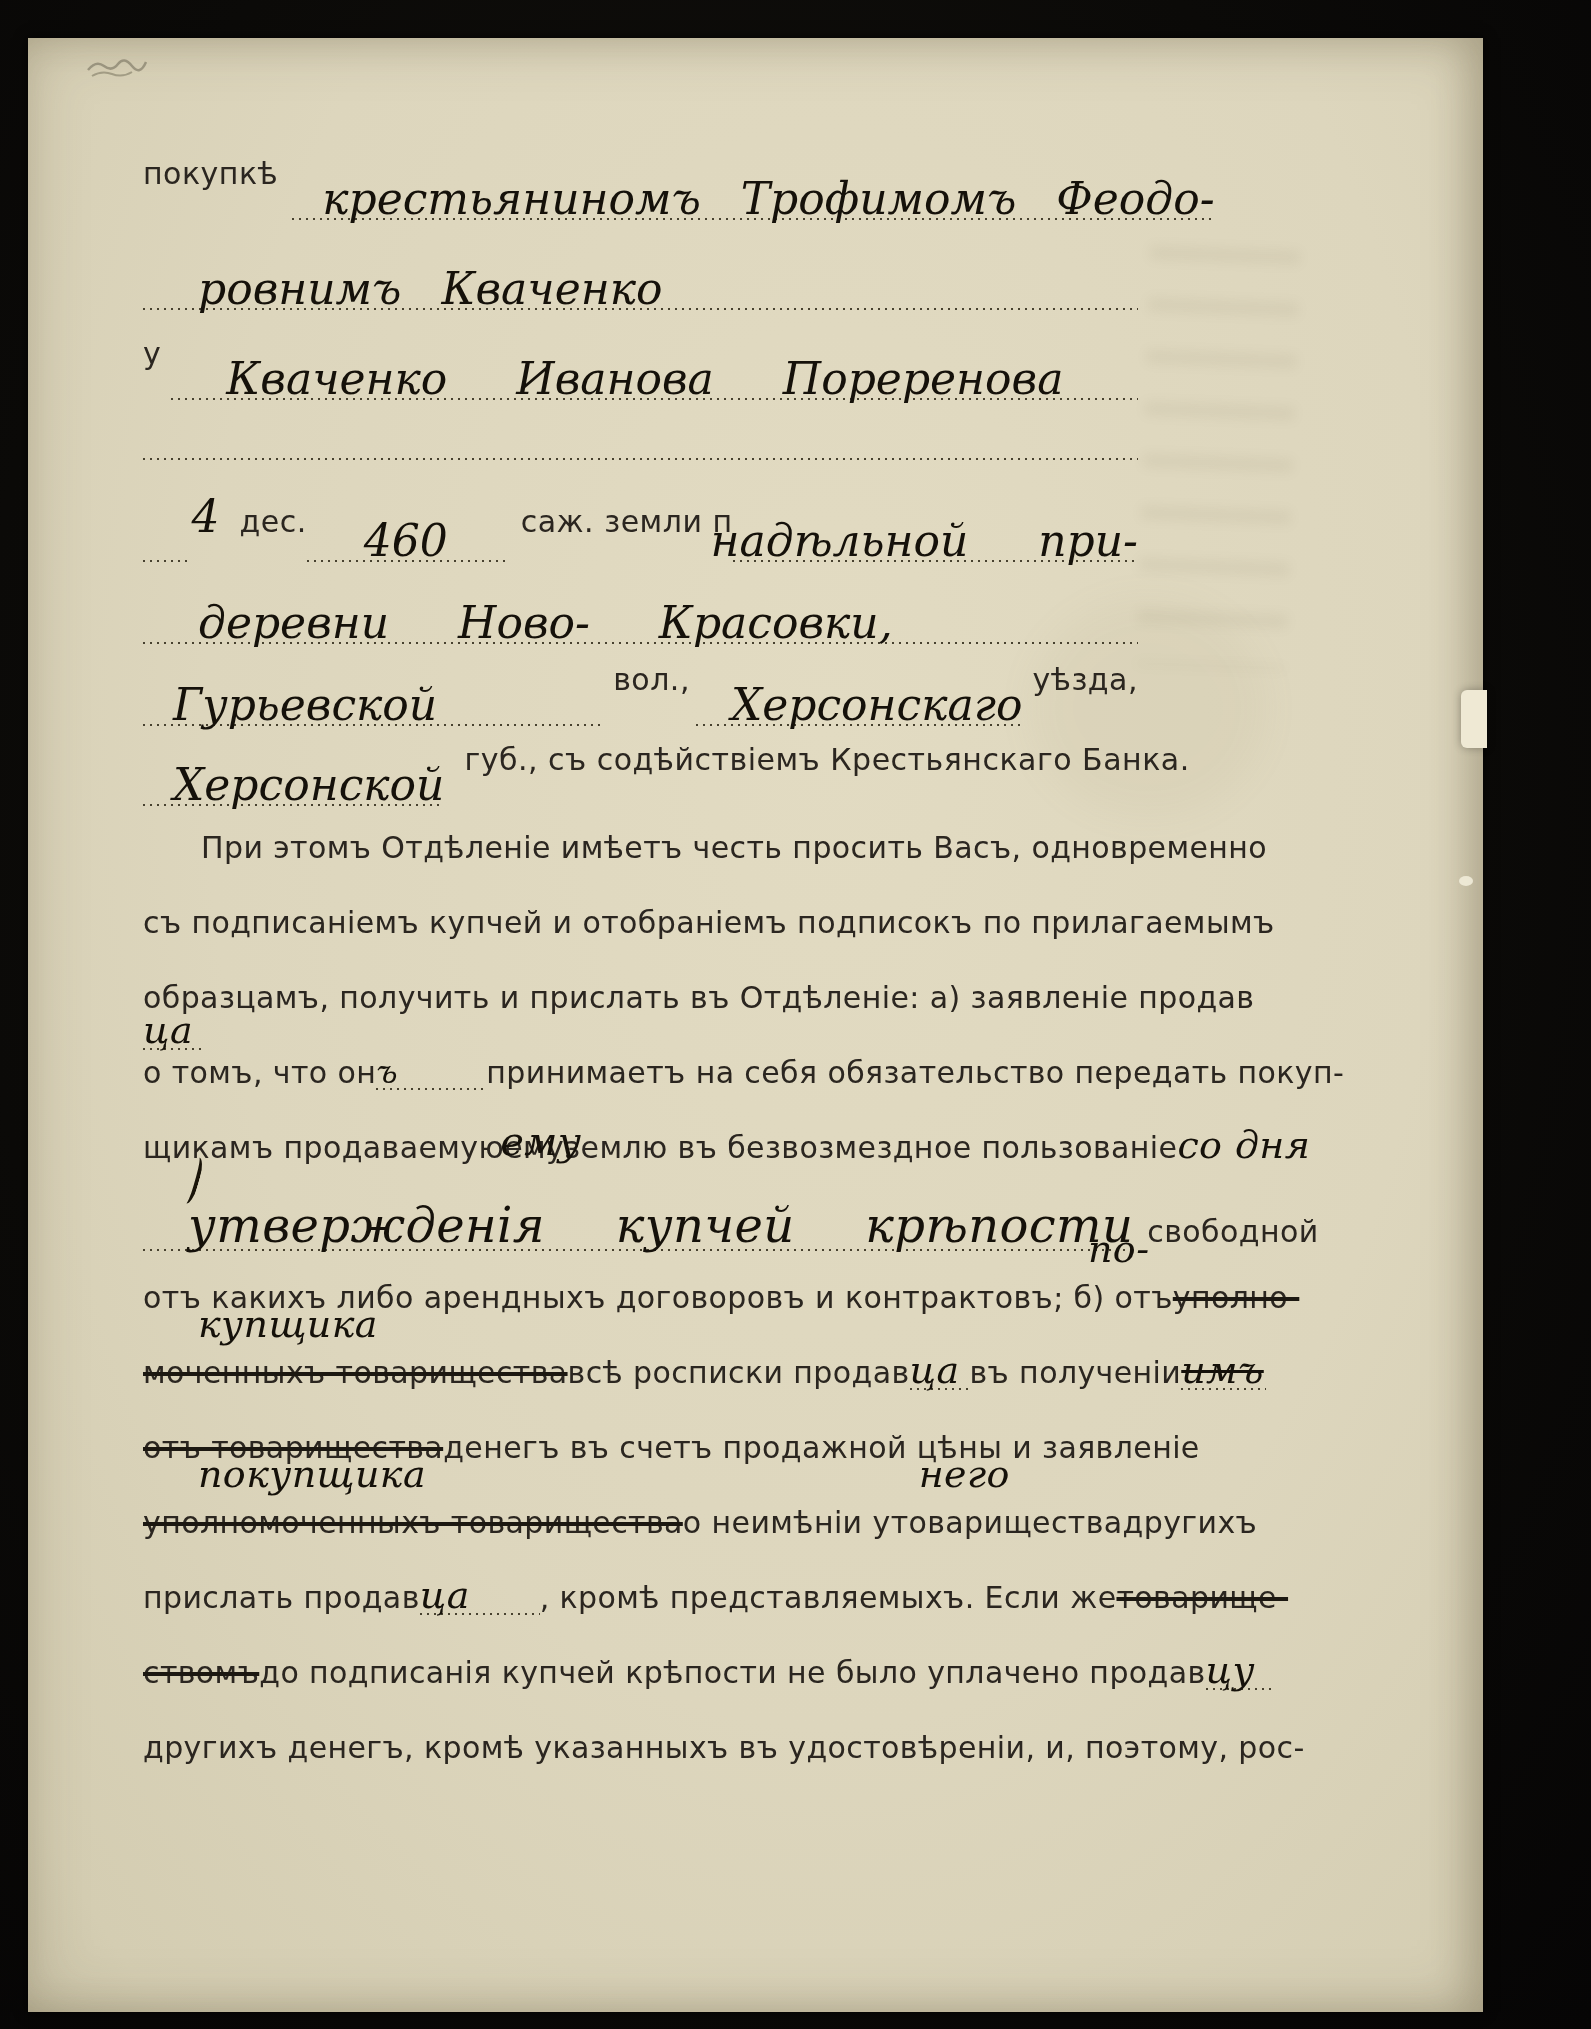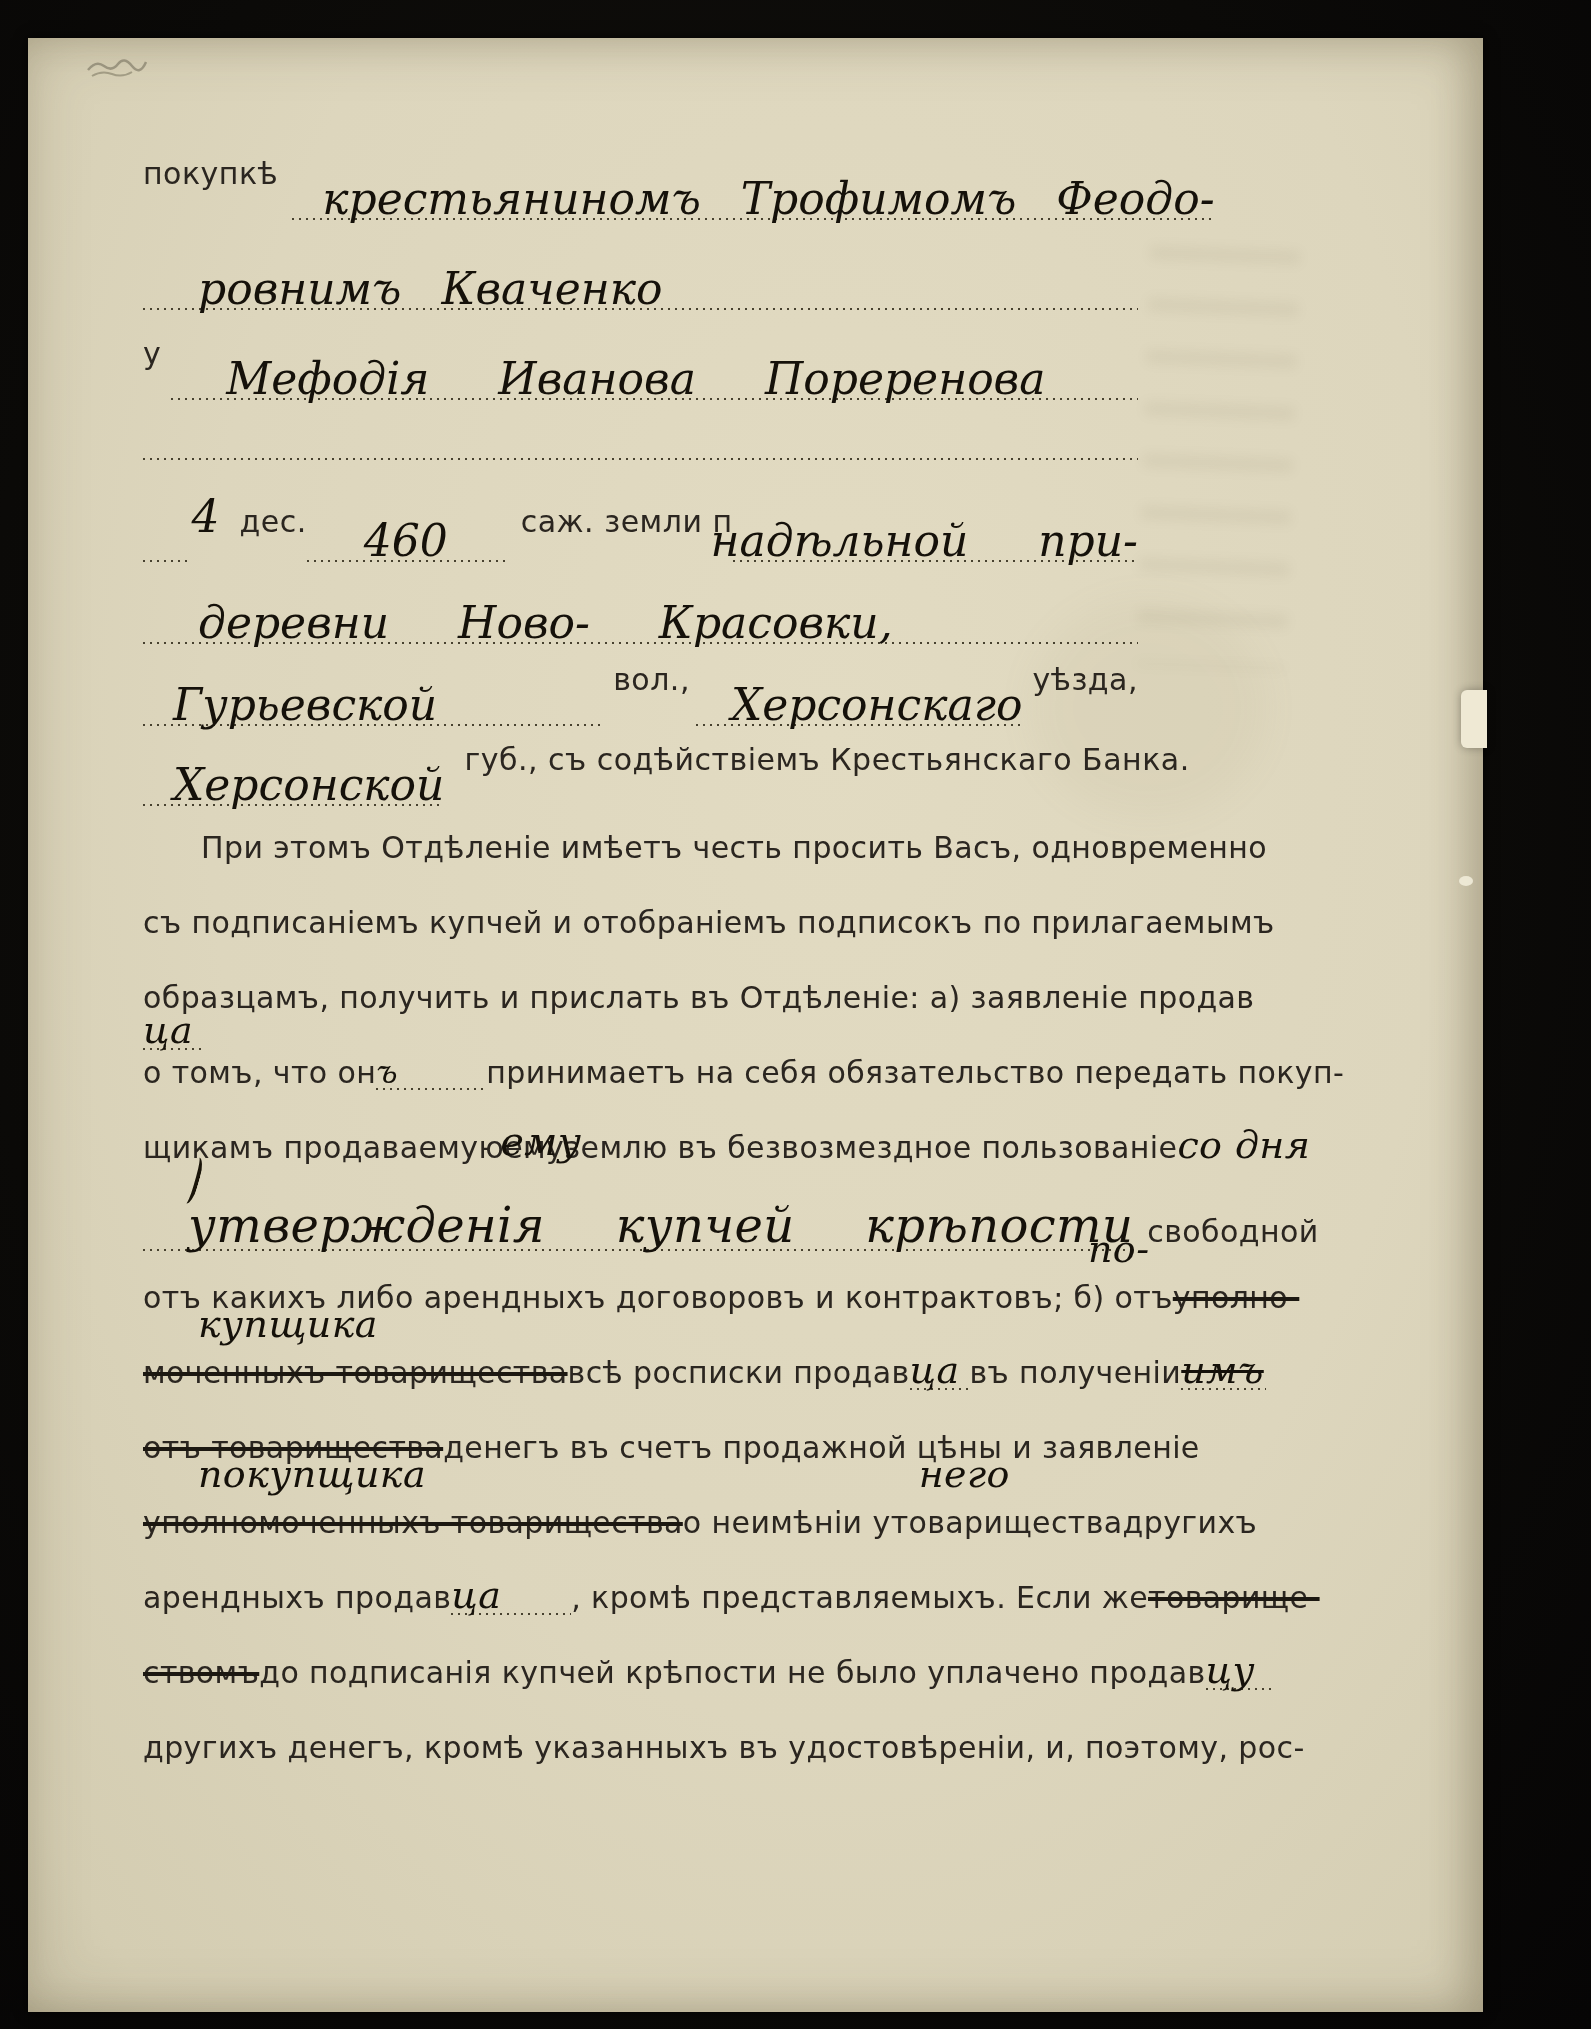--- a/index.html
+++ b/index.html
@@ -66,21 +66,21 @@
     <span class="print">покупкѣ</span>
     <span class="fill dots" style="margin-left:14px;"><span class="hw wsp" style="margin-left:30px;">крестьяниномъ Трофимомъ Феодо-</span></span>
   </div>
 
   <div class="row" style="top:208px;">
     <span class="fill dots"><span class="hw wsp" style="margin-left:55px;">ровнимъ Кваченко</span></span>
   </div>
 
   <div class="row" style="top:298px;">
     <span class="print">у</span>
-    <span class="fill dots" style="margin-left:10px;"><span class="hw wsp-lg" style="margin-left:55px;">Мефодія Иванова Пореренова</span></span>
+    <span class="fill dots" style="margin-left:10px;"><span class="hw wsp-lg" style="margin-left:55px;">Кваченко Иванова Пореренова</span></span>
   </div>
 
   <div class="row" style="top:366px;height:56px;">
     <span class="fill dots"></span>
   </div>
 
   <div class="row" style="top:460px;">
     <span class="gap dots" style="width:60px;"></span>
     <span class="hw">4</span>
     <span class="print" style="margin-left:20px;">дес.</span>
@@ -159,21 +159,21 @@
 
   <div class="bline" style="top:1467px;">
     <span class="hwc above" style="left:55px;">покупщика</span>
     <span class="seg strike">уполномоченныхъ товарищества</span>
     <span class="seg">о неимѣніи у</span>
     <span class="rel"><span class="hwc above" style="left:28px;">него</span><span class="seg">товарищества</span></span>
     <span class="seg">другихъ</span>
   </div>
 
   <div class="bline" style="top:1542px;">
-    <span class="seg">арендныхъ продав</span>
+    <span class="seg">прислать продав</span>
       <span class="hw-fill dots" style="min-width:120px;"><span class="hwc">ца</span></span>
       <span class="seg">, кромѣ представляемыхъ. Если же</span>
     <span class="seg strike">товарище-</span>
   </div>
 
   <div class="bline" style="top:1617px;">
     <span class="seg strike">ствомъ</span>
     <span class="seg">до подписанія купчей крѣпости не было уплачено продав</span>
       <span class="hw-fill dots" style="min-width:70px;"><span class="hwc">цу</span></span>
   </div>

